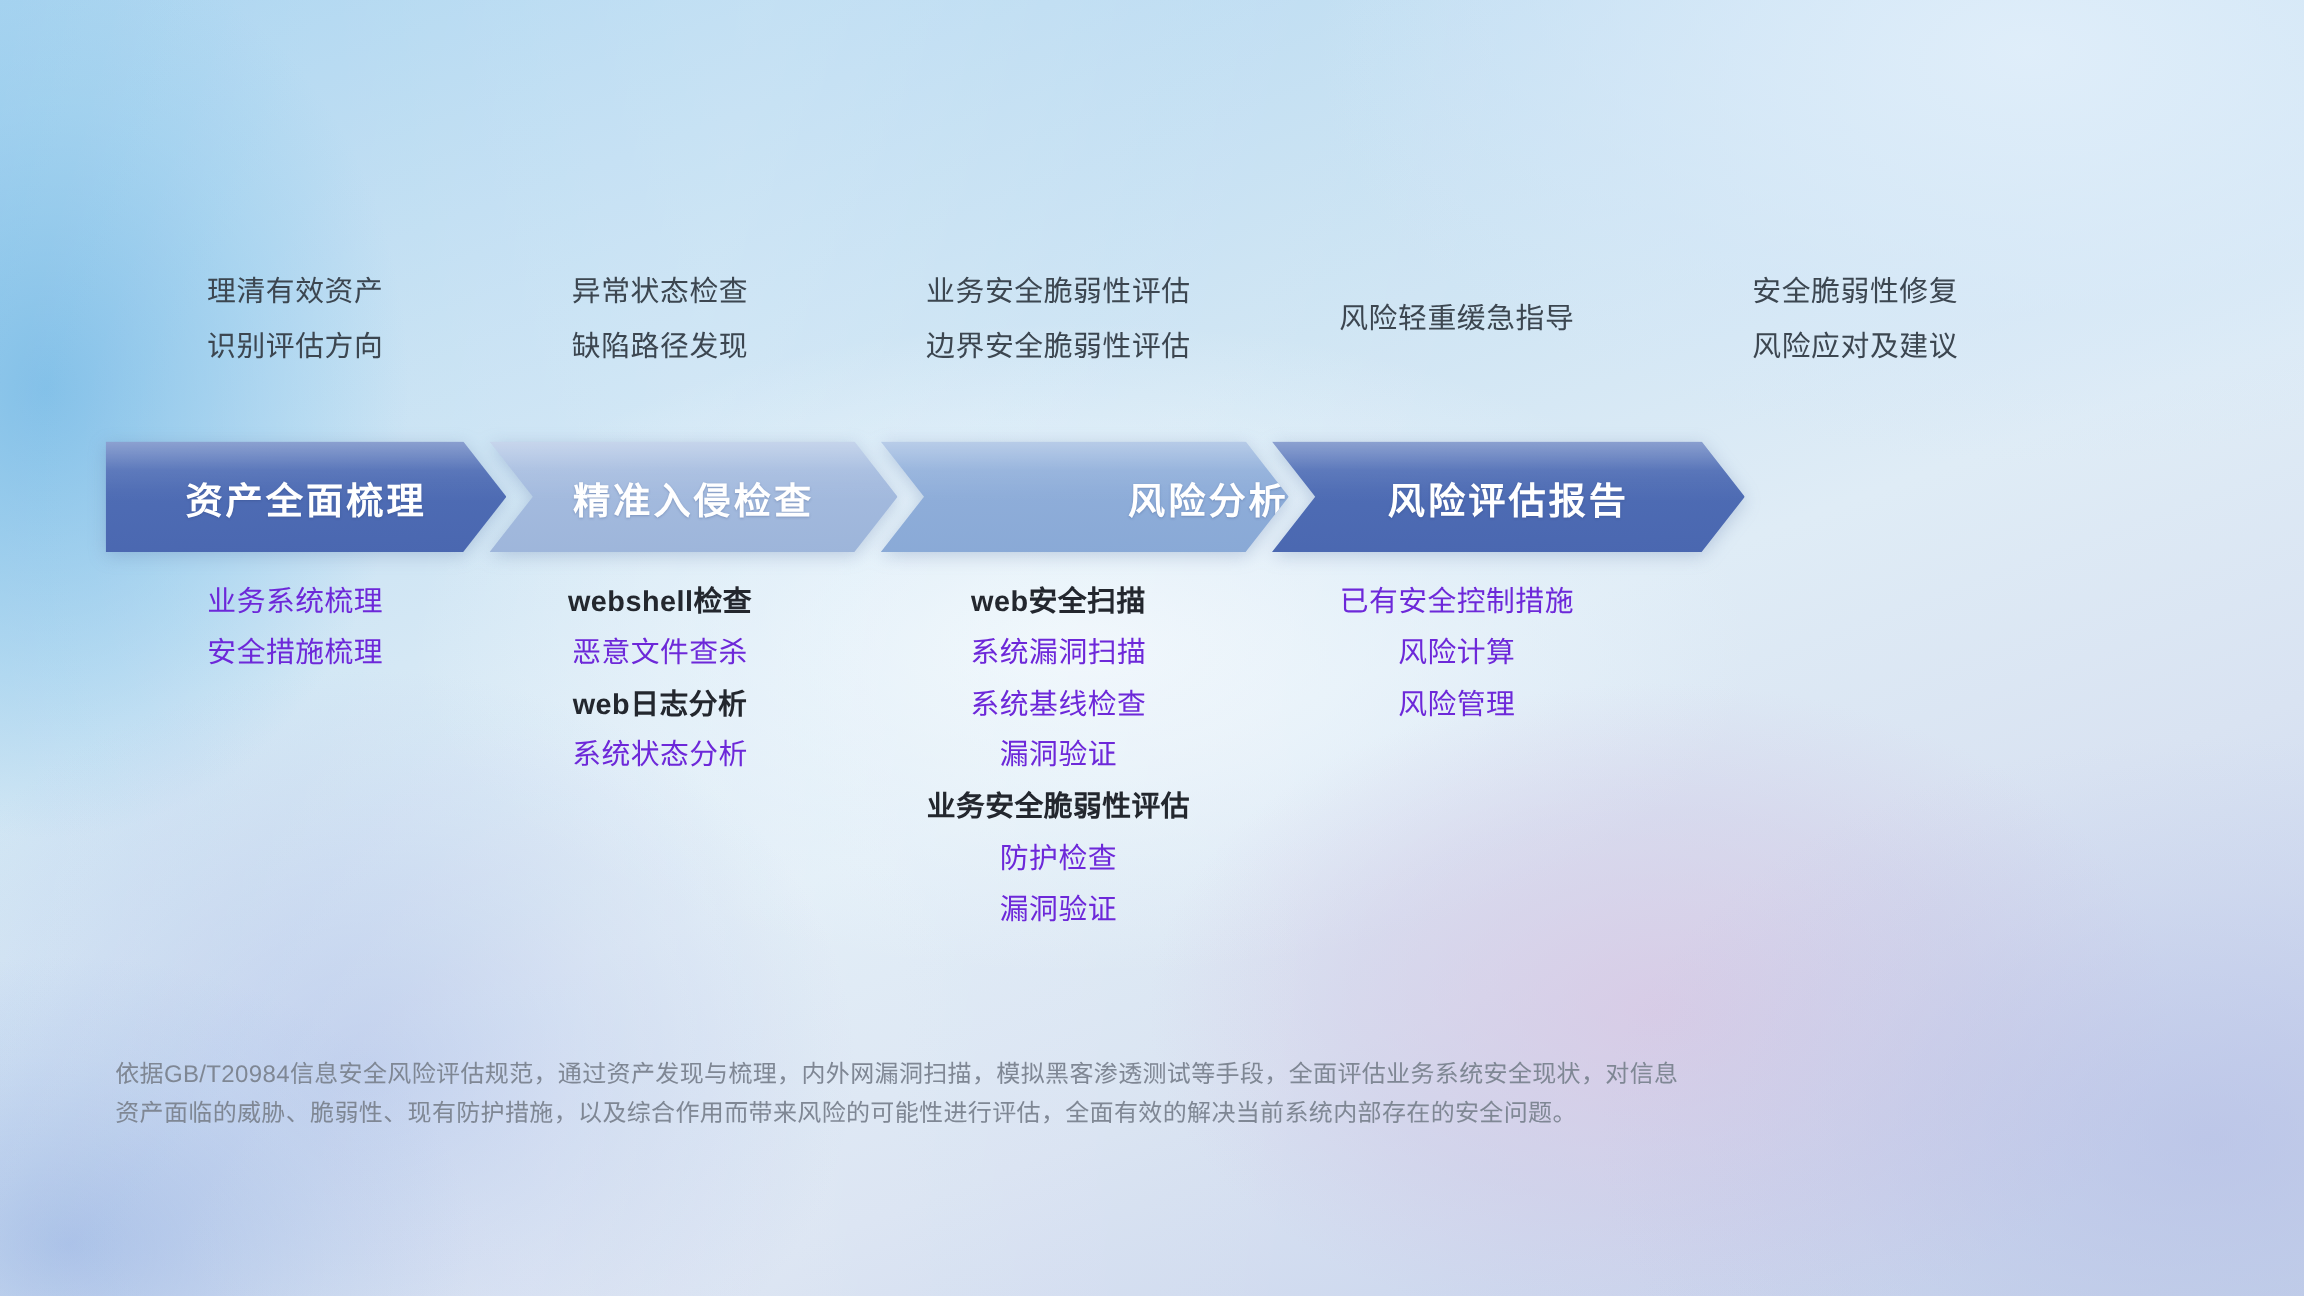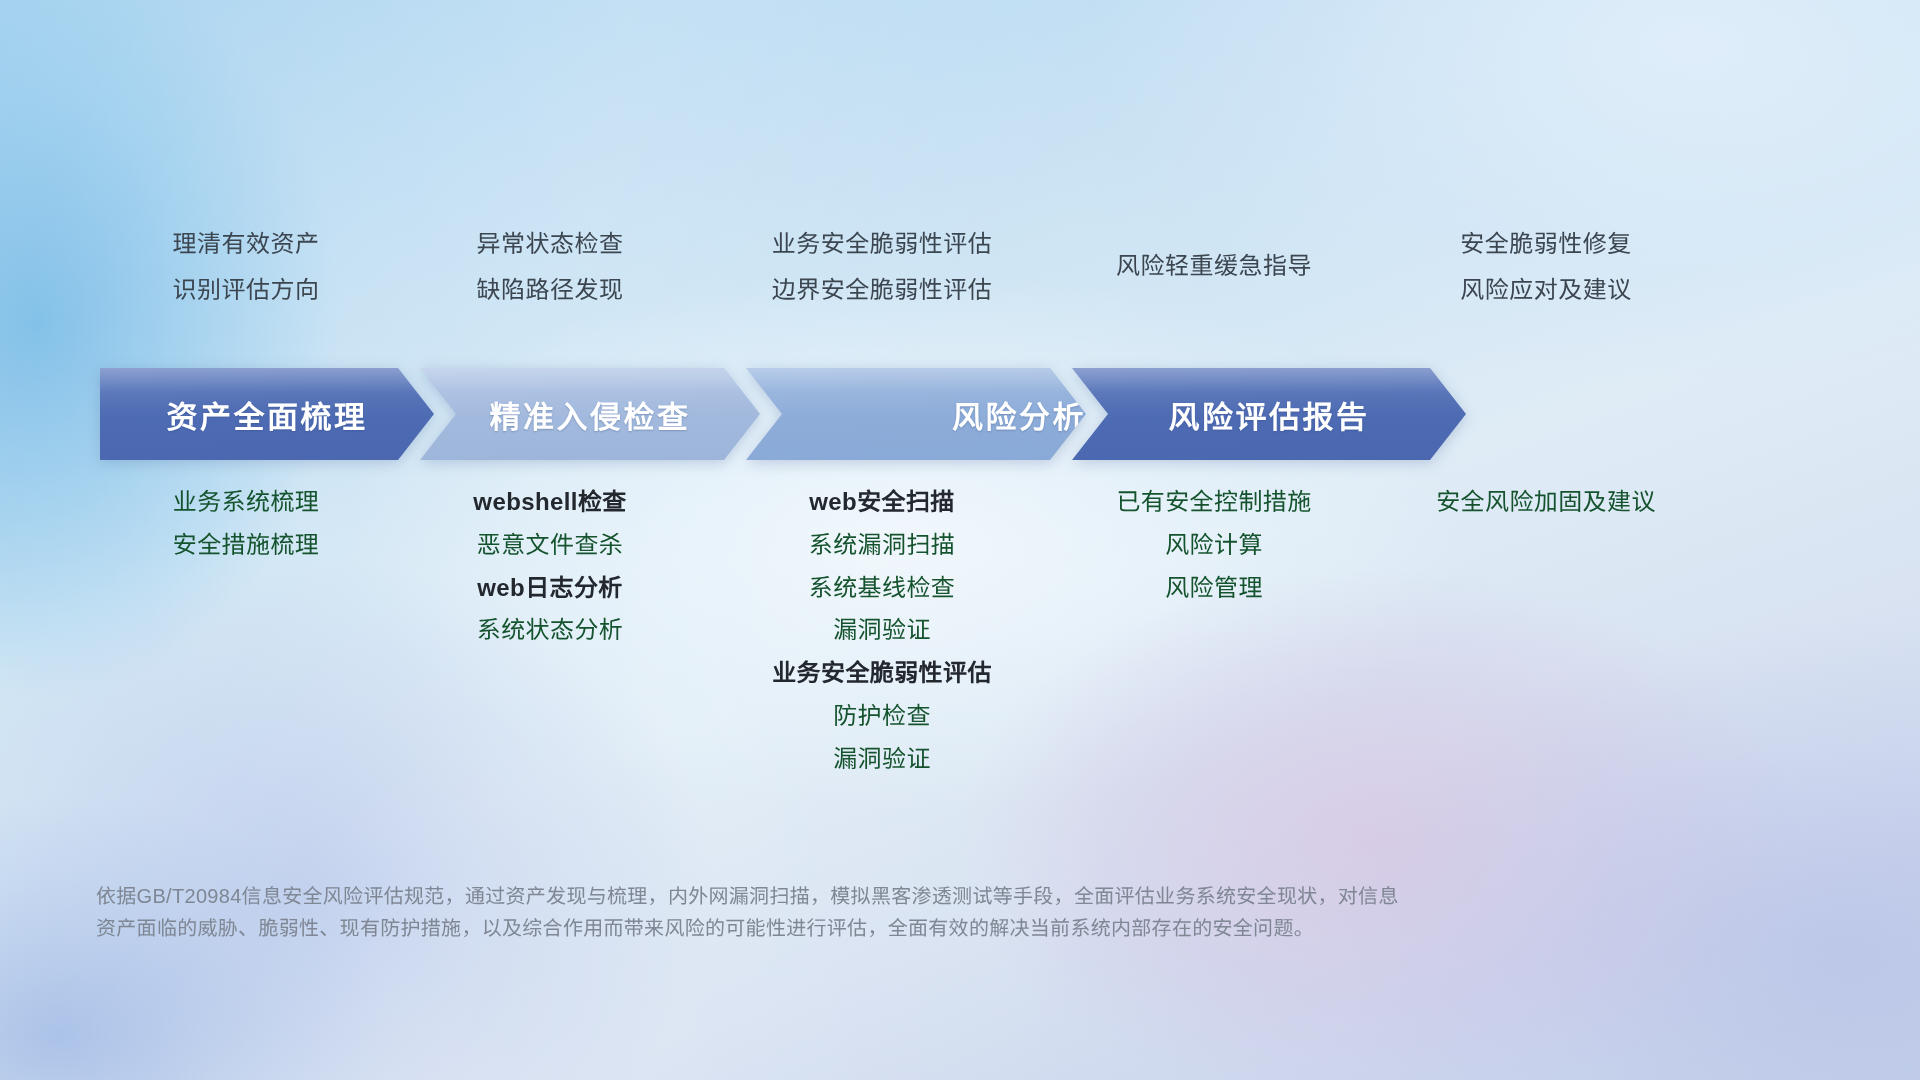--- a/index.html
+++ b/index.html
@@ -120,21 +120,21 @@
     font-size: 24px;
     color: #3c4650;
     letter-spacing: 0.5px;
     line-height: 1;
     white-space: nowrap;
   }
 
   
   #banner {
     position: absolute;
-    left: 100px;
+    left: 88px;
     top: 368px;
     width: 1744px;
     height: 92px;
     display: flex;
     filter: drop-shadow(0 3px 7px rgba(90,115,165,0.30));
   }
   .chev {
     position: relative;
     height: 92px;
     display: flex;
@@ -199,21 +199,21 @@
     top: 488px;
   }
   .bot-col {
     display: flex;
     flex-direction: column;
     align-items: center;
     gap: 14px;
   }
   .bot-item {
     font-size: 24px;
-    color: #14532d;
+    color: #6d28d9;
     letter-spacing: 0.4px;
     line-height: 1.2;
     white-space: nowrap;
   }
   .bot-item.em {
     font-weight: bold;
     color: #23272e;
   }
 
   
@@ -318,23 +318,20 @@
         <div class="bot-item">防护检查</div>
         <div class="bot-item">漏洞验证</div>
       </div>
 
       <div class="bot-col">
         <div class="bot-item">已有安全控制措施</div>
         <div class="bot-item">风险计算</div>
         <div class="bot-item">风险管理</div>
       </div>
 
-      <div class="bot-col">
-        <div class="bot-item">安全风险加固及建议</div>
-      </div>
 
     </div>
 
     <div id="footer">
       <p>依据GB/T20984信息安全风险评估规范，通过资产发现与梳理，内外网漏洞扫描，模拟黑客渗透测试等手段，全面评估业务系统安全现状，对信息</p>
       <p>资产面临的威胁、脆弱性、现有防护措施，以及综合作用而带来风险的可能性进行评估，全面有效的解决当前系统内部存在的安全问题。</p>
     </div>
 
   </div>
 </div>

